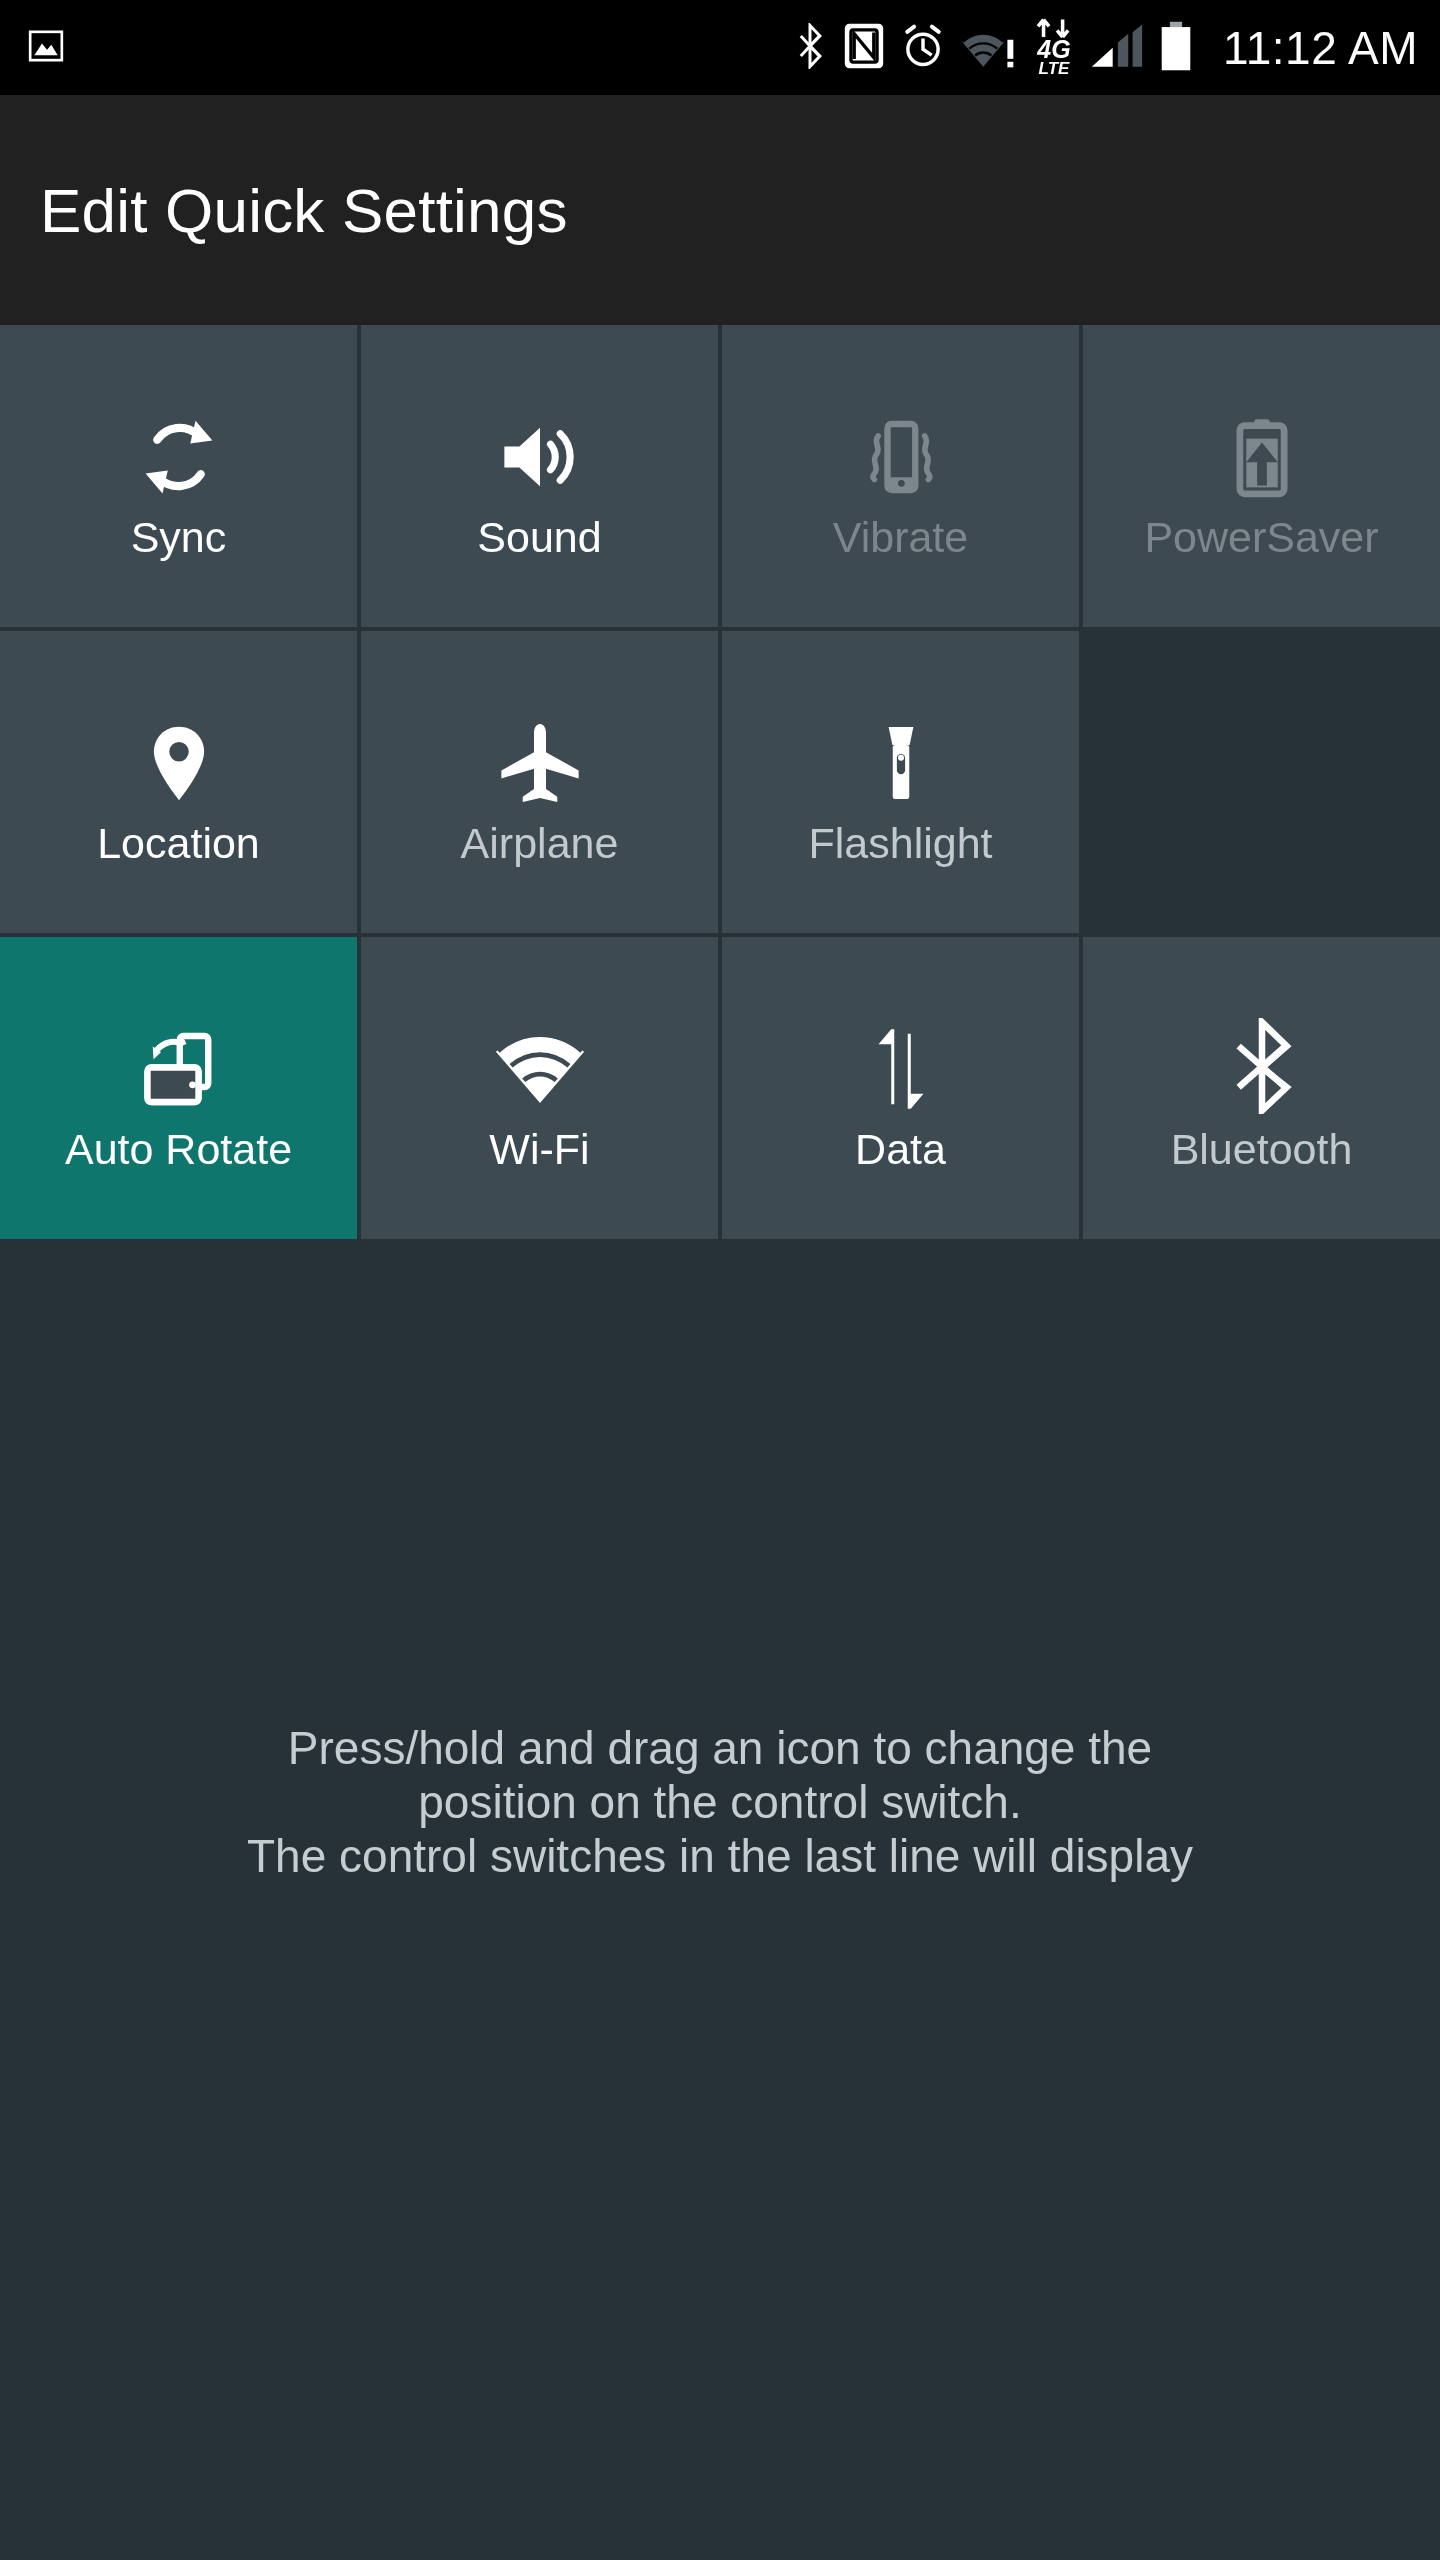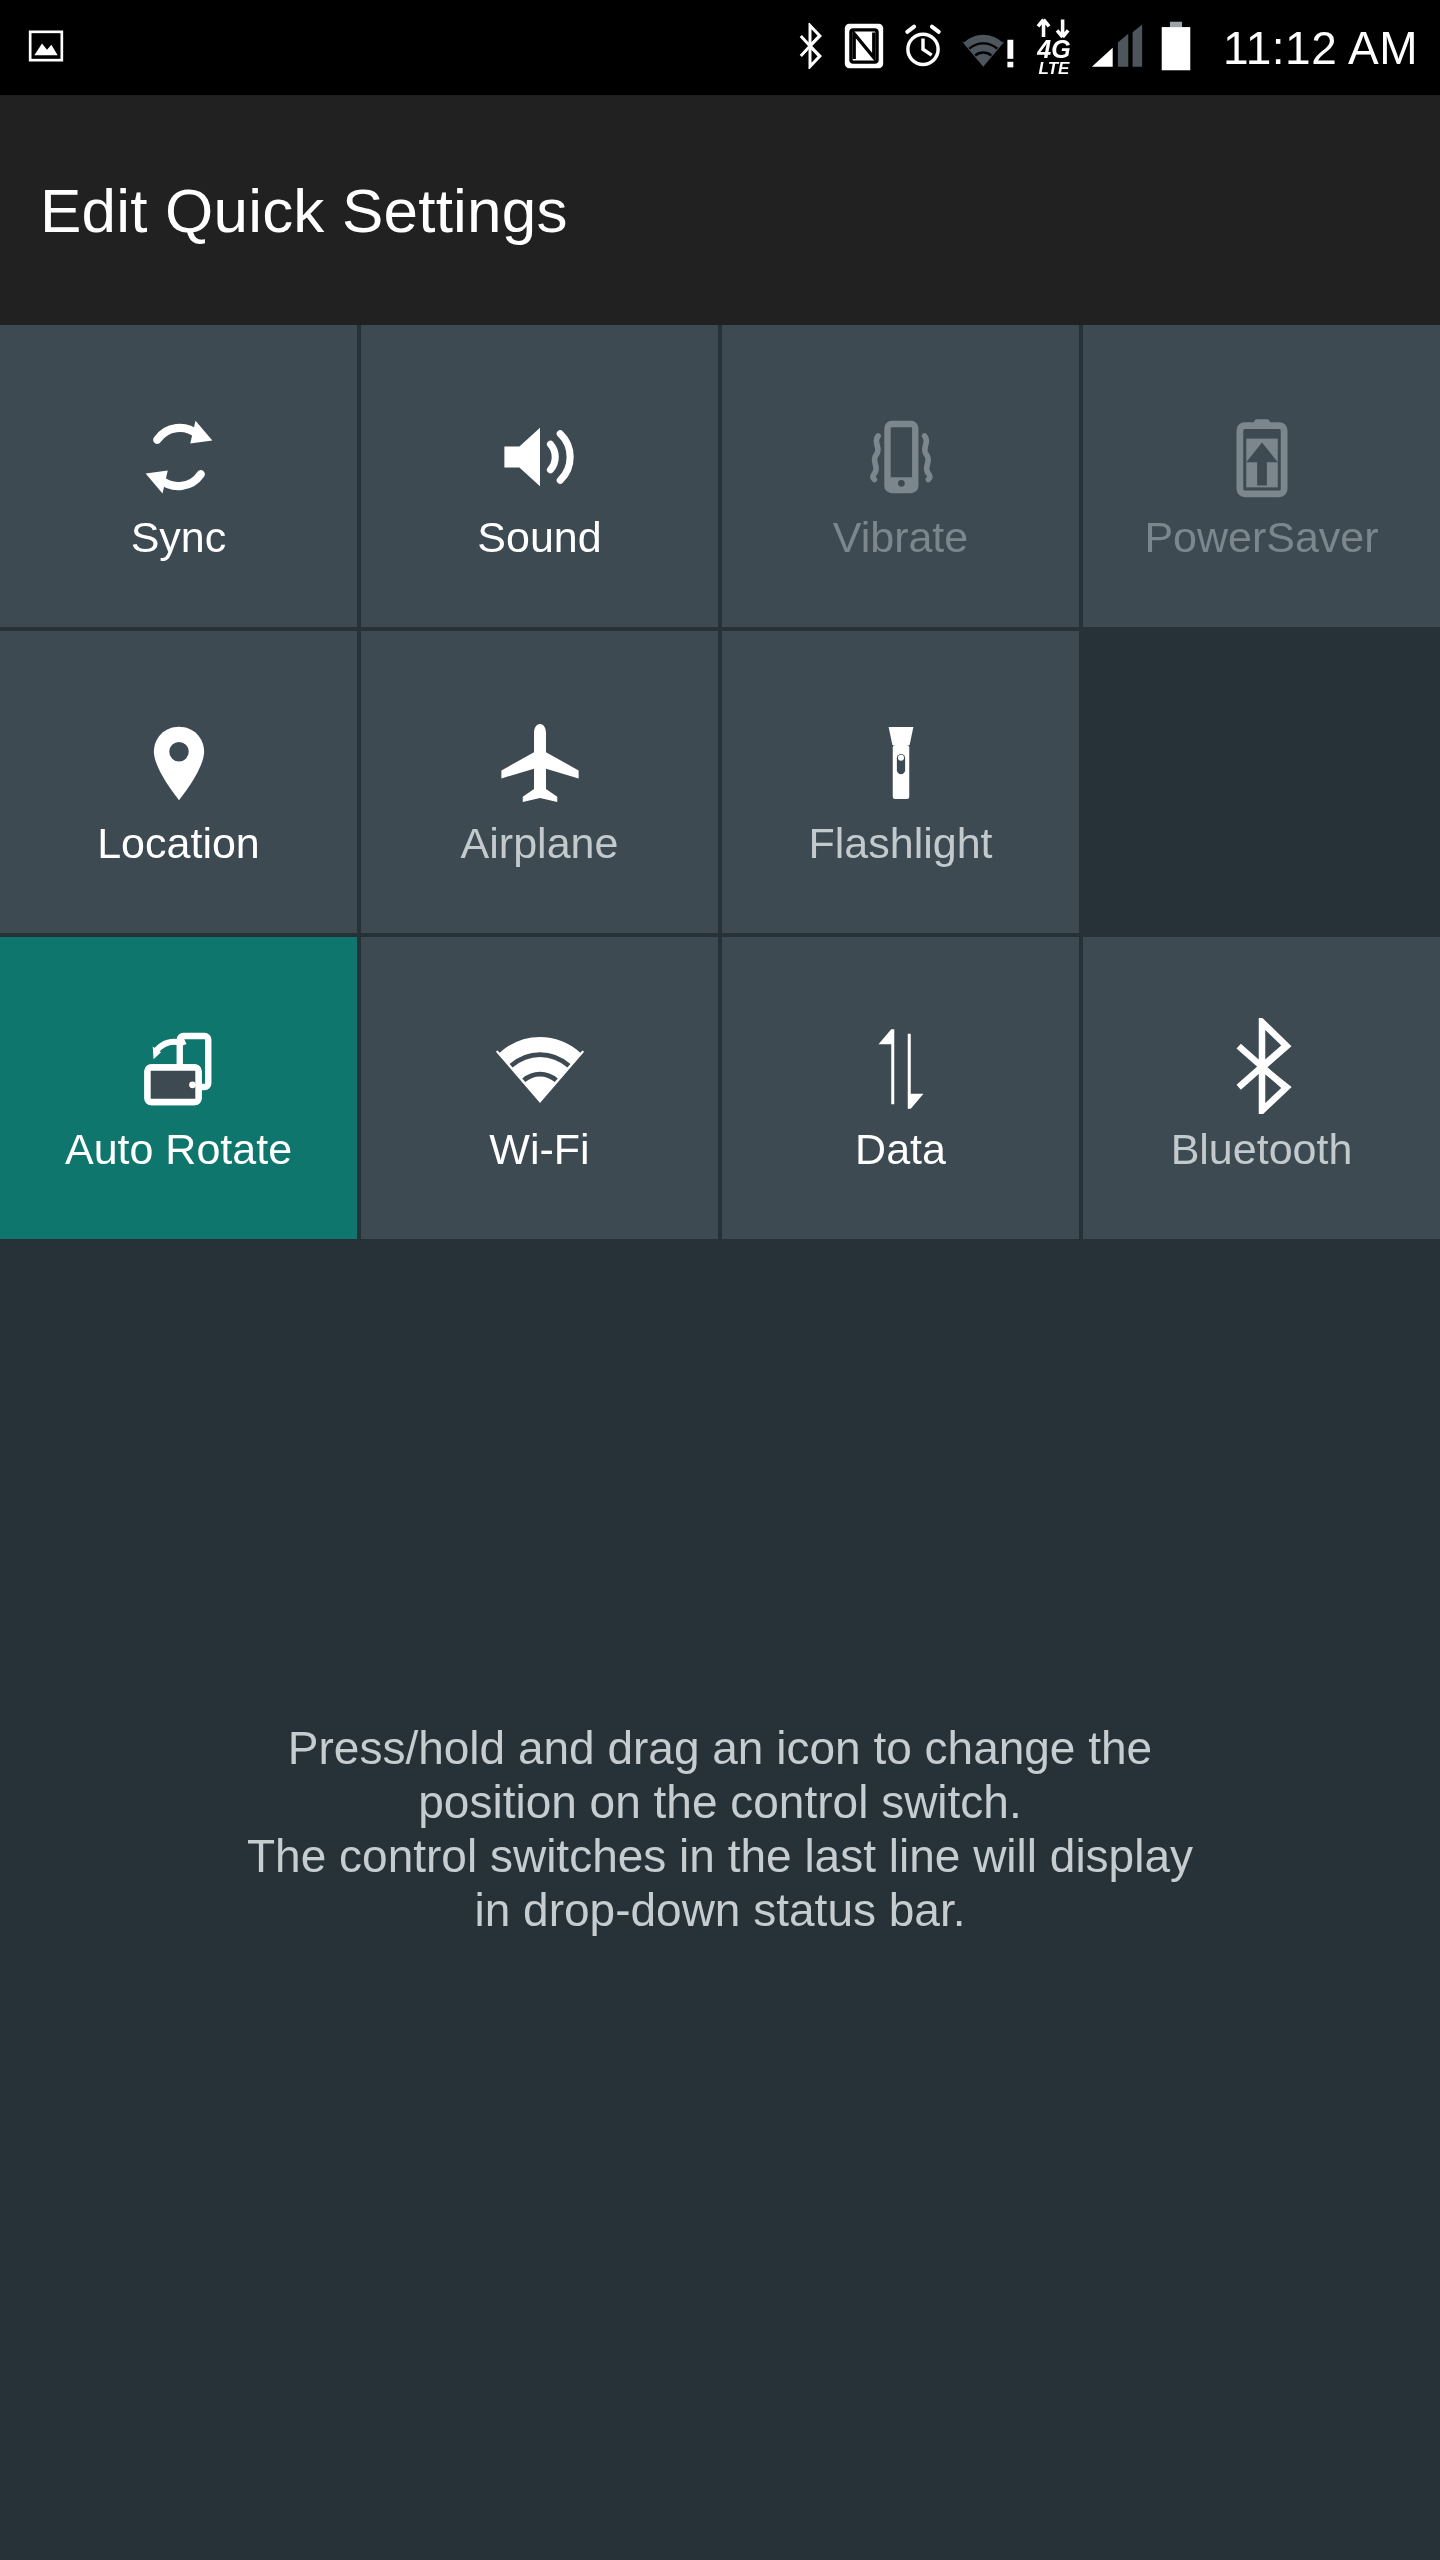--- a/index.html
+++ b/index.html
@@ -307,14 +307,13 @@
       </span>
       <span class="tile-label dim">Bluetooth</span>
     </div>
   </div>
 </div>
 
 <div id="instructions">
   <span class="line">Press/hold and drag an icon to change the</span>
   <span class="line">position on the control switch.</span>
   <span class="line">The control switches in the last line will display</span>
-  <span class="line">in drop-down status bar.</span>
 </div>
 
 </body></html>

